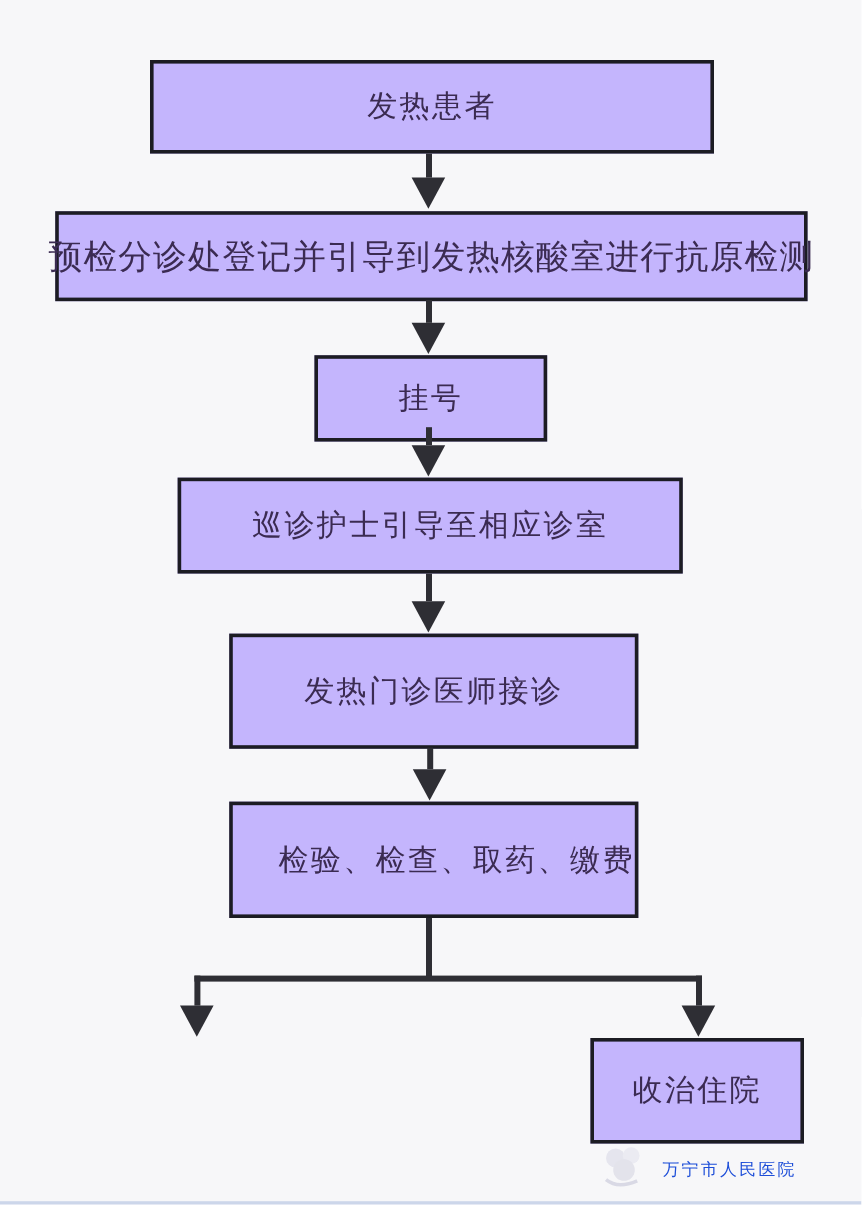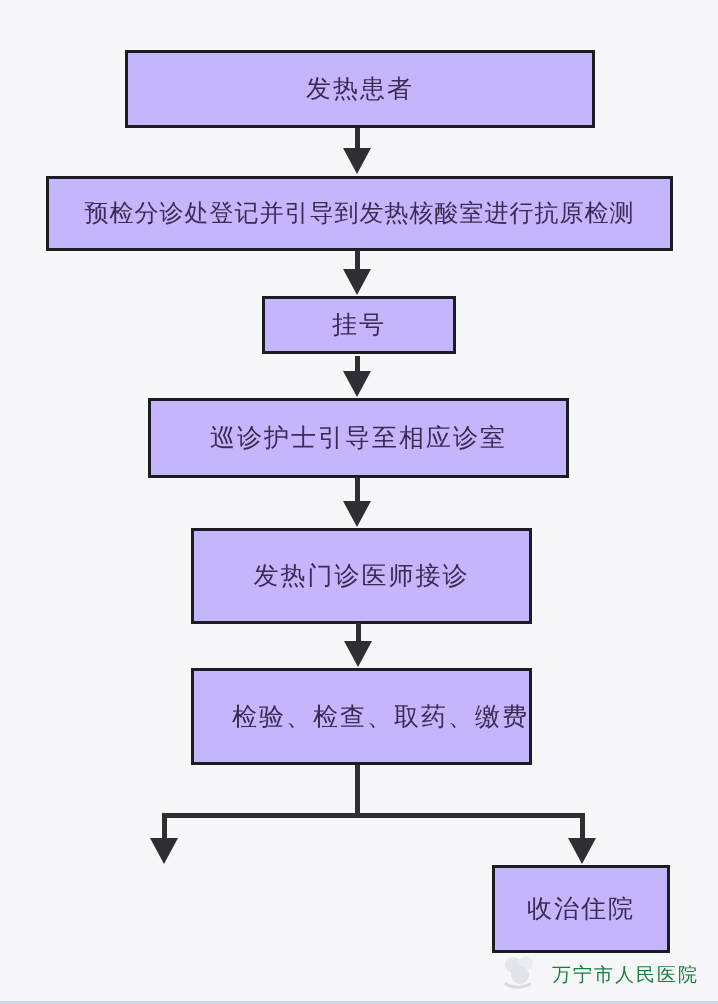--- a/index.html
+++ b/index.html
@@ -24,22 +24,22 @@
     align-items: center;
     justify-content: center;
     text-align: center;
     color: #3b2b52;
     font-size: 25px;
     letter-spacing: 2px;
     line-height: 1.2;
     white-space: nowrap;
   }
   .n0 { left: 125px; top: 50px;  width: 470px; height: 78px; }
-  .n1 { left: 46px;  top: 176px; width: 627px; height: 75px; font-size: 24px; letter-spacing: 1px; }
-  .n2 { left: 262px; top: 296px; width: 194px; height: 58px; }
+  .n1 { left: 46px;  top: 176px; width: 627px; height: 75px; font-size: 28px; letter-spacing: 1px; }
+  .n2 { left: 262px; top: 296px; width: 194px; height: 72px; }
   .n3 { left: 148px; top: 398px; width: 421px; height: 80px; }
   .n4 { left: 191px; top: 528px; width: 341px; height: 96px; text-align: center; }
   .n5 { left: 191px; top: 668px; width: 341px; height: 97px; justify-content: flex-end; }
   .n6 { left: 77px;  top: 865px; width: 180px; height: 88px; }
   .n7 { left: 492px; top: 865px; width: 178px; height: 88px; }
 
   .arrow {
     position: absolute;
     width: 28px;
     display: flex;
@@ -84,22 +84,22 @@
   .footer-mark {
     position: absolute;
     left: 500px; top: 955px;
     width: 215px; height: 40px;
     display: flex;
     align-items: center;
     gap: 10px;
   }
   .footer-mark .logo { flex: 0 0 auto; opacity: 0.9; }
   .footer-mark .name {
-    color: #15803d;
-    font-size: 19px;
+    color: #1d4ed8;
+    font-size: 14px;
     letter-spacing: 2px;
     white-space: nowrap;
   }
   .bottom-strip {
     position: absolute;
     left: 0; bottom: 0;
     width: 718px; height: 3px;
     background: #ccd6ea;
   }
 </style>

